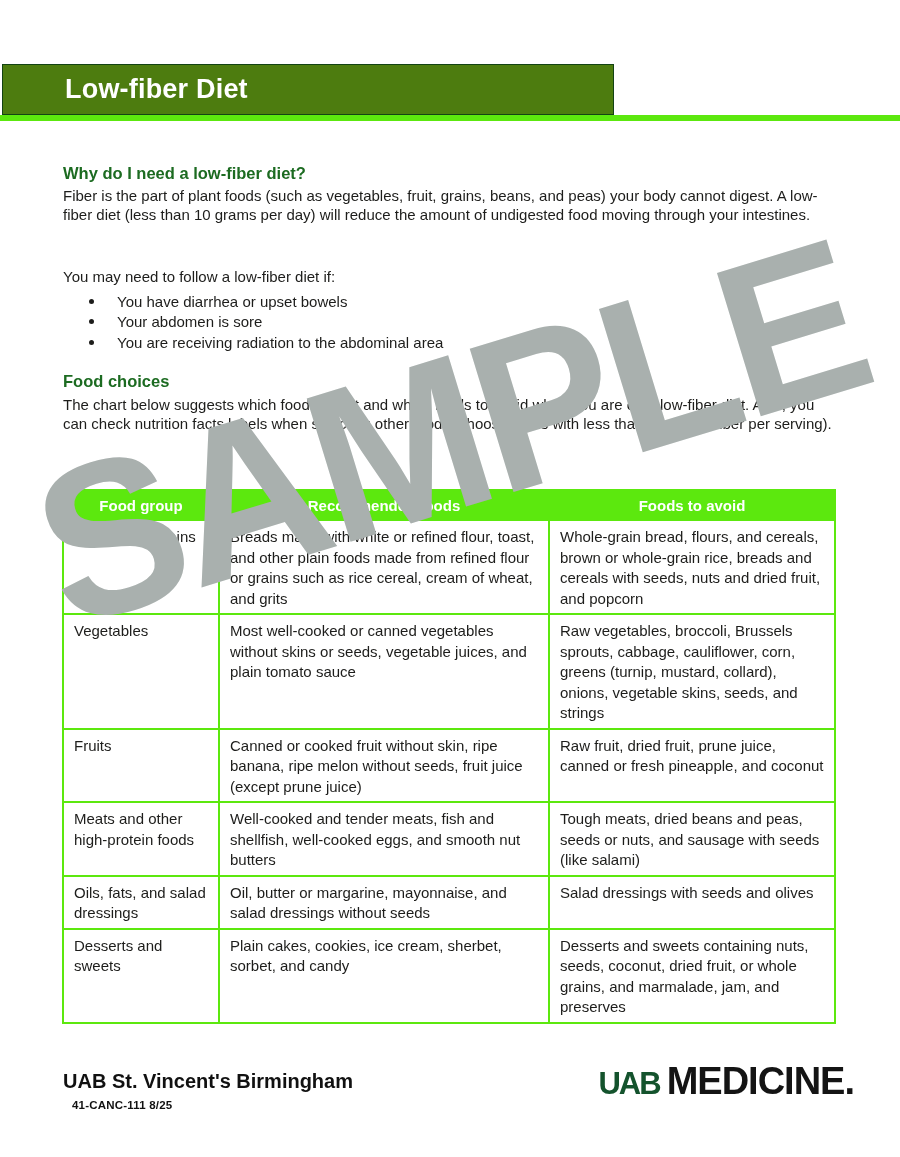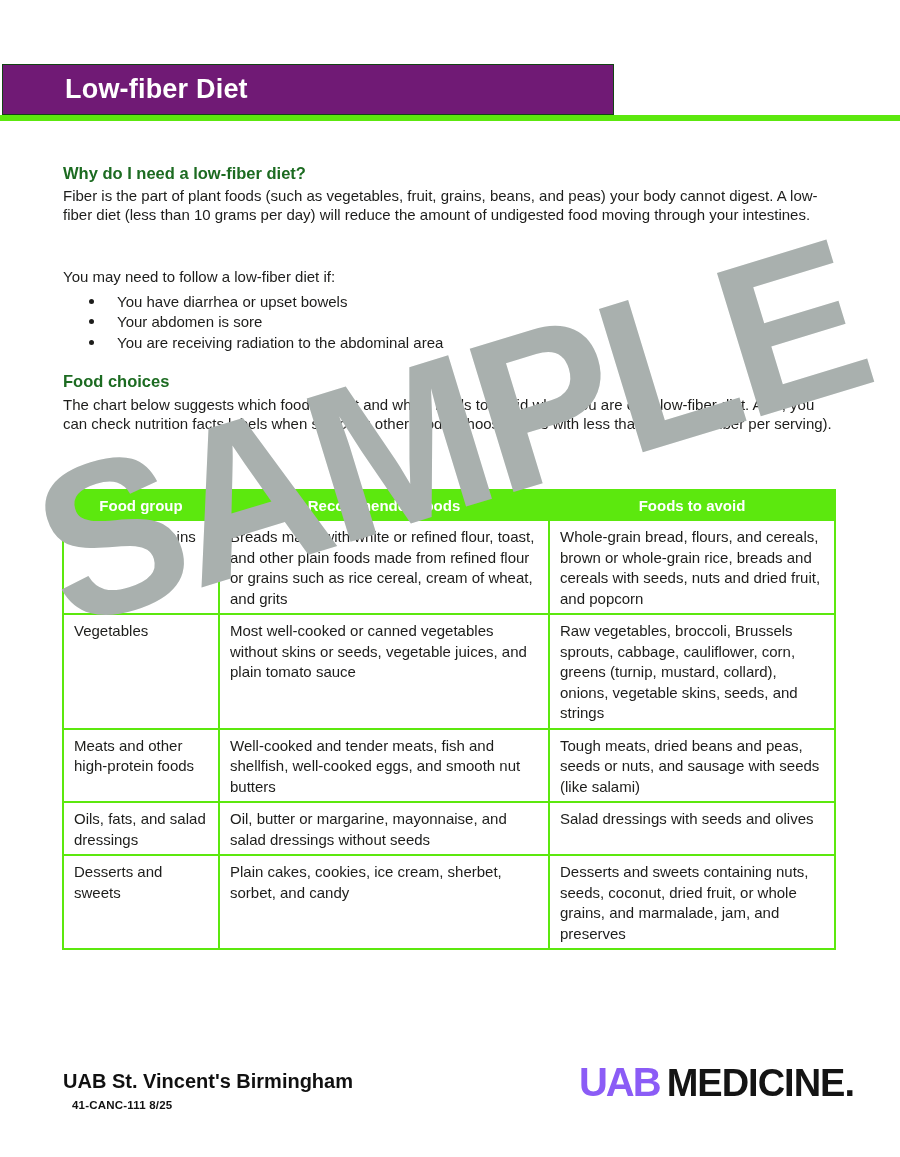--- a/index.html
+++ b/index.html
@@ -7,21 +7,21 @@
   body {
     position:relative;
     background:#ffffff;
     font-family:"Liberation Sans", sans-serif;
     color:#1d1d1b;
     overflow:hidden;
   }
   
   .title-bar {
     position:absolute; left:2px; top:64px; width:612px; height:51px;
-    background:#701a75;
+    background:#4d7c0f;
     border:1px solid #134314;
     display:flex; align-items:center;
   }
   .title-bar h1 {
     color:#ffffff; font-size:27px; font-weight:bold;
     padding-left:62px; letter-spacing:0.2px;
   }
   .green-rule {
     position:absolute; left:0; top:115px; width:900px; height:6px;
     background:#5ce80e;
@@ -76,21 +76,21 @@
   }
   .footer-code {
     position:absolute; left:72px; top:1099px;
     font-size:11.5px; font-weight:bold; color:#111111; letter-spacing:0.2px;
   }
   .logo {
     position:absolute; right:46px; top:1060px;
     display:flex; align-items:baseline; white-space:nowrap;
   }
   .logo .uab {
-    color:#8b5cf6; font-size:40px; font-weight:bold;
+    color:#14532d; font-size:31px; font-weight:bold;
     letter-spacing:-2px; margin-right:7px;
   }
   .logo .medicine {
     color:#141414; font-size:38px; font-weight:bold; letter-spacing:-1px;
   }
   
   .watermark {
     position:absolute; left:-30px; top:283px; width:960px; height:300px;
     line-height:300px; text-align:center;
     font-size:218px; font-weight:bold; letter-spacing:-6px;
@@ -149,20 +149,25 @@
     <tr class="r1">
       <td>Breads and grains</td>
       <td>Breads made with white or refined flour, toast, and other plain foods made from refined flour or grains such as rice cereal, cream of wheat, and grits</td>
       <td>Whole-grain bread, flours, and cereals, brown or whole-grain rice, breads and cereals with seeds, nuts and dried fruit, and popcorn</td>
     </tr>
     <tr class="r2">
       <td>Vegetables</td>
       <td>Most well-cooked or canned vegetables without skins or seeds, vegetable juices, and plain tomato sauce</td>
       <td>Raw vegetables, broccoli, Brussels sprouts, cabbage, cauliflower, corn, greens (turnip, mustard, collard), onions, vegetable skins, seeds, and strings</td>
     </tr>
+    <tr class="r3">
+      <td>Fruits</td>
+      <td>Canned or cooked fruit without skin, ripe banana, ripe melon without seeds, fruit juice (except prune juice)</td>
+      <td>Raw fruit, dried fruit, prune juice, canned or fresh pineapple, and coconut</td>
+    </tr>
     <tr class="r4">
       <td>Meats and other high-protein foods</td>
       <td>Well-cooked and tender meats, fish and shellfish, well-cooked eggs, and smooth nut butters</td>
       <td>Tough meats, dried beans and peas, seeds or nuts, and sausage with seeds (like salami)</td>
     </tr>
     <tr class="r5">
       <td>Oils, fats, and salad dressings</td>
       <td>Oil, butter or margarine, mayonnaise, and salad dressings without seeds</td>
       <td>Salad dressings with seeds and olives</td>
     </tr>

